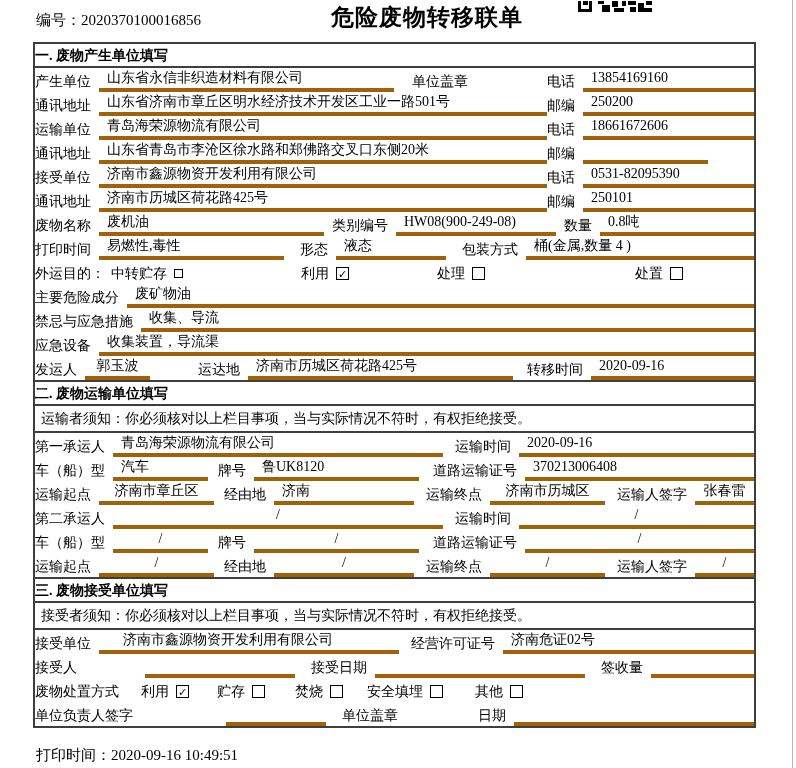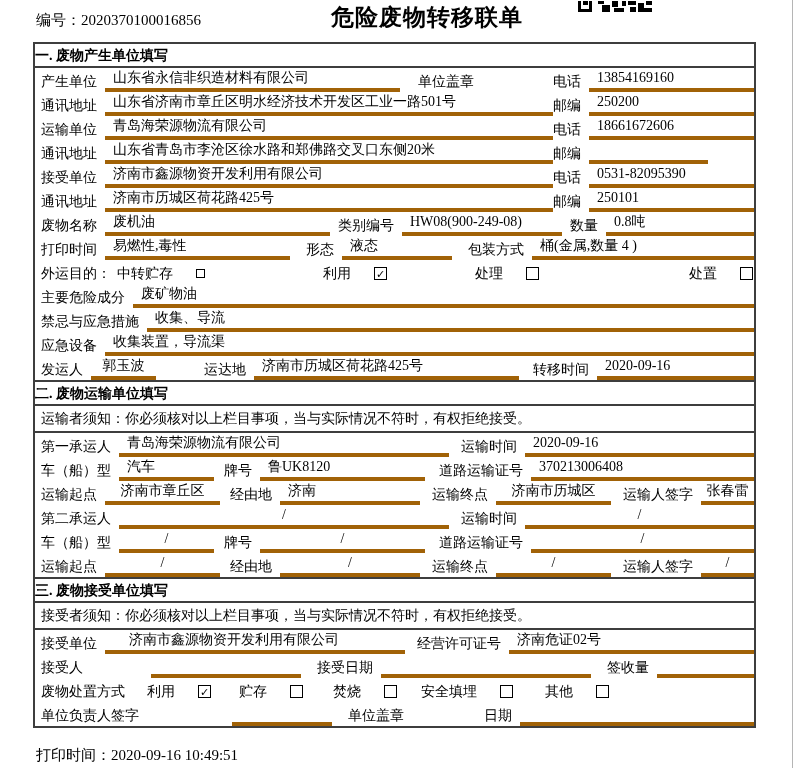--- a/index.html
+++ b/index.html
@@ -12,30 +12,30 @@
   .serial { position: absolute; left: 36px; top: 11px; font-size: 15px; white-space: nowrap; font-family: Liberation Serif, serif; }
   .title  { position: absolute; left: 331px; top: 2px; font-size: 23px; font-weight: bold; letter-spacing: 1px; white-space: nowrap; }
   .qr     { position: absolute; left: 578px; top: 0; }
   .edge   { position: absolute; left: 792px; top: 0; width: 1px; height: 768px; background: #b5b5b5; }
 
   .form { position: absolute; left: 33px; top: 42px; width: 723px; border: 2px solid #3e3e3e; background: #fff; }
   .sec + .sec { border-top: 2px solid #3e3e3e; }
   .sec-h { font-weight: bold; height: 24px; line-height: 23px; padding-left: 0; border-bottom: 2px solid #3e3e3e; }
   .notice { height: 27px; padding-left: 6px; border-bottom: 2px solid #3e3e3e; display: flex; align-items: center; white-space: nowrap; }
 
-  .row { display: flex; align-items: flex-end; height: 24px; padding-left: 6px; }
+  .row { display: flex; align-items: flex-end; height: 24px; padding-left: 0; }
   .row.cbrow { }
   .lf  { display: flex; align-items: flex-end; width: 512px; }
   .lbl { margin-right: 8px; white-space: nowrap; line-height: 21px; }
   .plain { white-space: nowrap; line-height: 21px; }
   .val { display: block; border-bottom: 4px solid #a16207; padding: 0 2px 0 8px; white-space: nowrap; overflow: hidden; line-height: 21px; min-height: 22px; font-family: Liberation Serif, serif; }
   .fx  { flex: 1; }
   .c   { text-align: center; padding-left: 2px; }
 
-  .opt { display: flex; align-items: center; white-space: nowrap; line-height: 21px; gap: 16px; }
+  .opt { display: flex; align-items: center; white-space: nowrap; line-height: 21px; }
   .cb  { display: inline-block; width: 13px; height: 13px; border: 1px solid #000; margin-left: 7px;
          font-size: 11px; line-height: 12px; text-align: center; }
   .cb.sm { width: 9px; height: 9px; line-height: 8px; font-size: 8px; }
 
   .footer { position: absolute; left: 36px; top: 746px; font-size: 15px; white-space: nowrap; }
 </style>
 </head>
 <body>
 
 <div class="serial">

